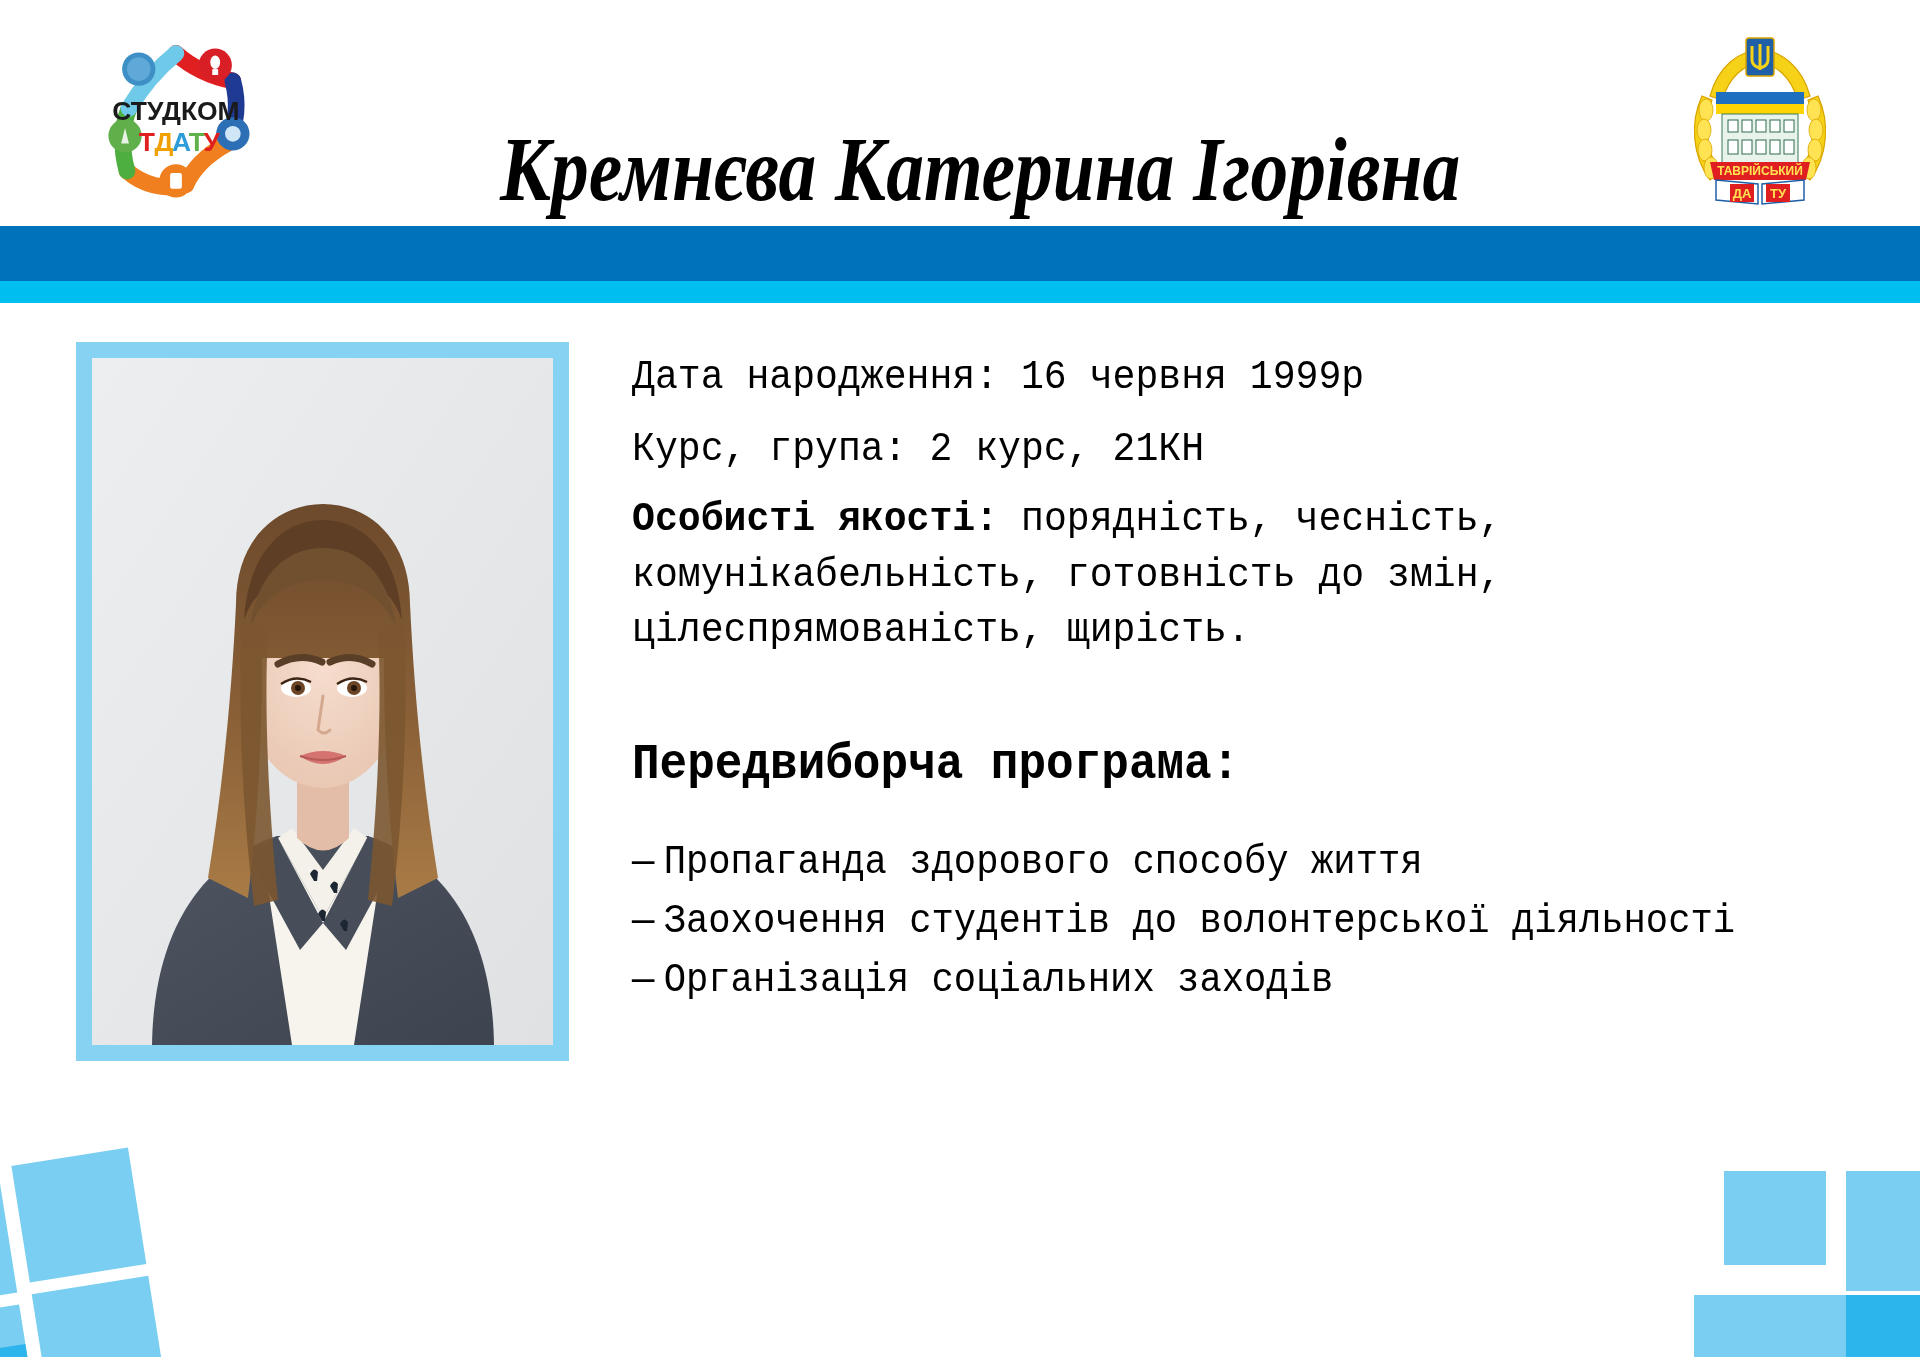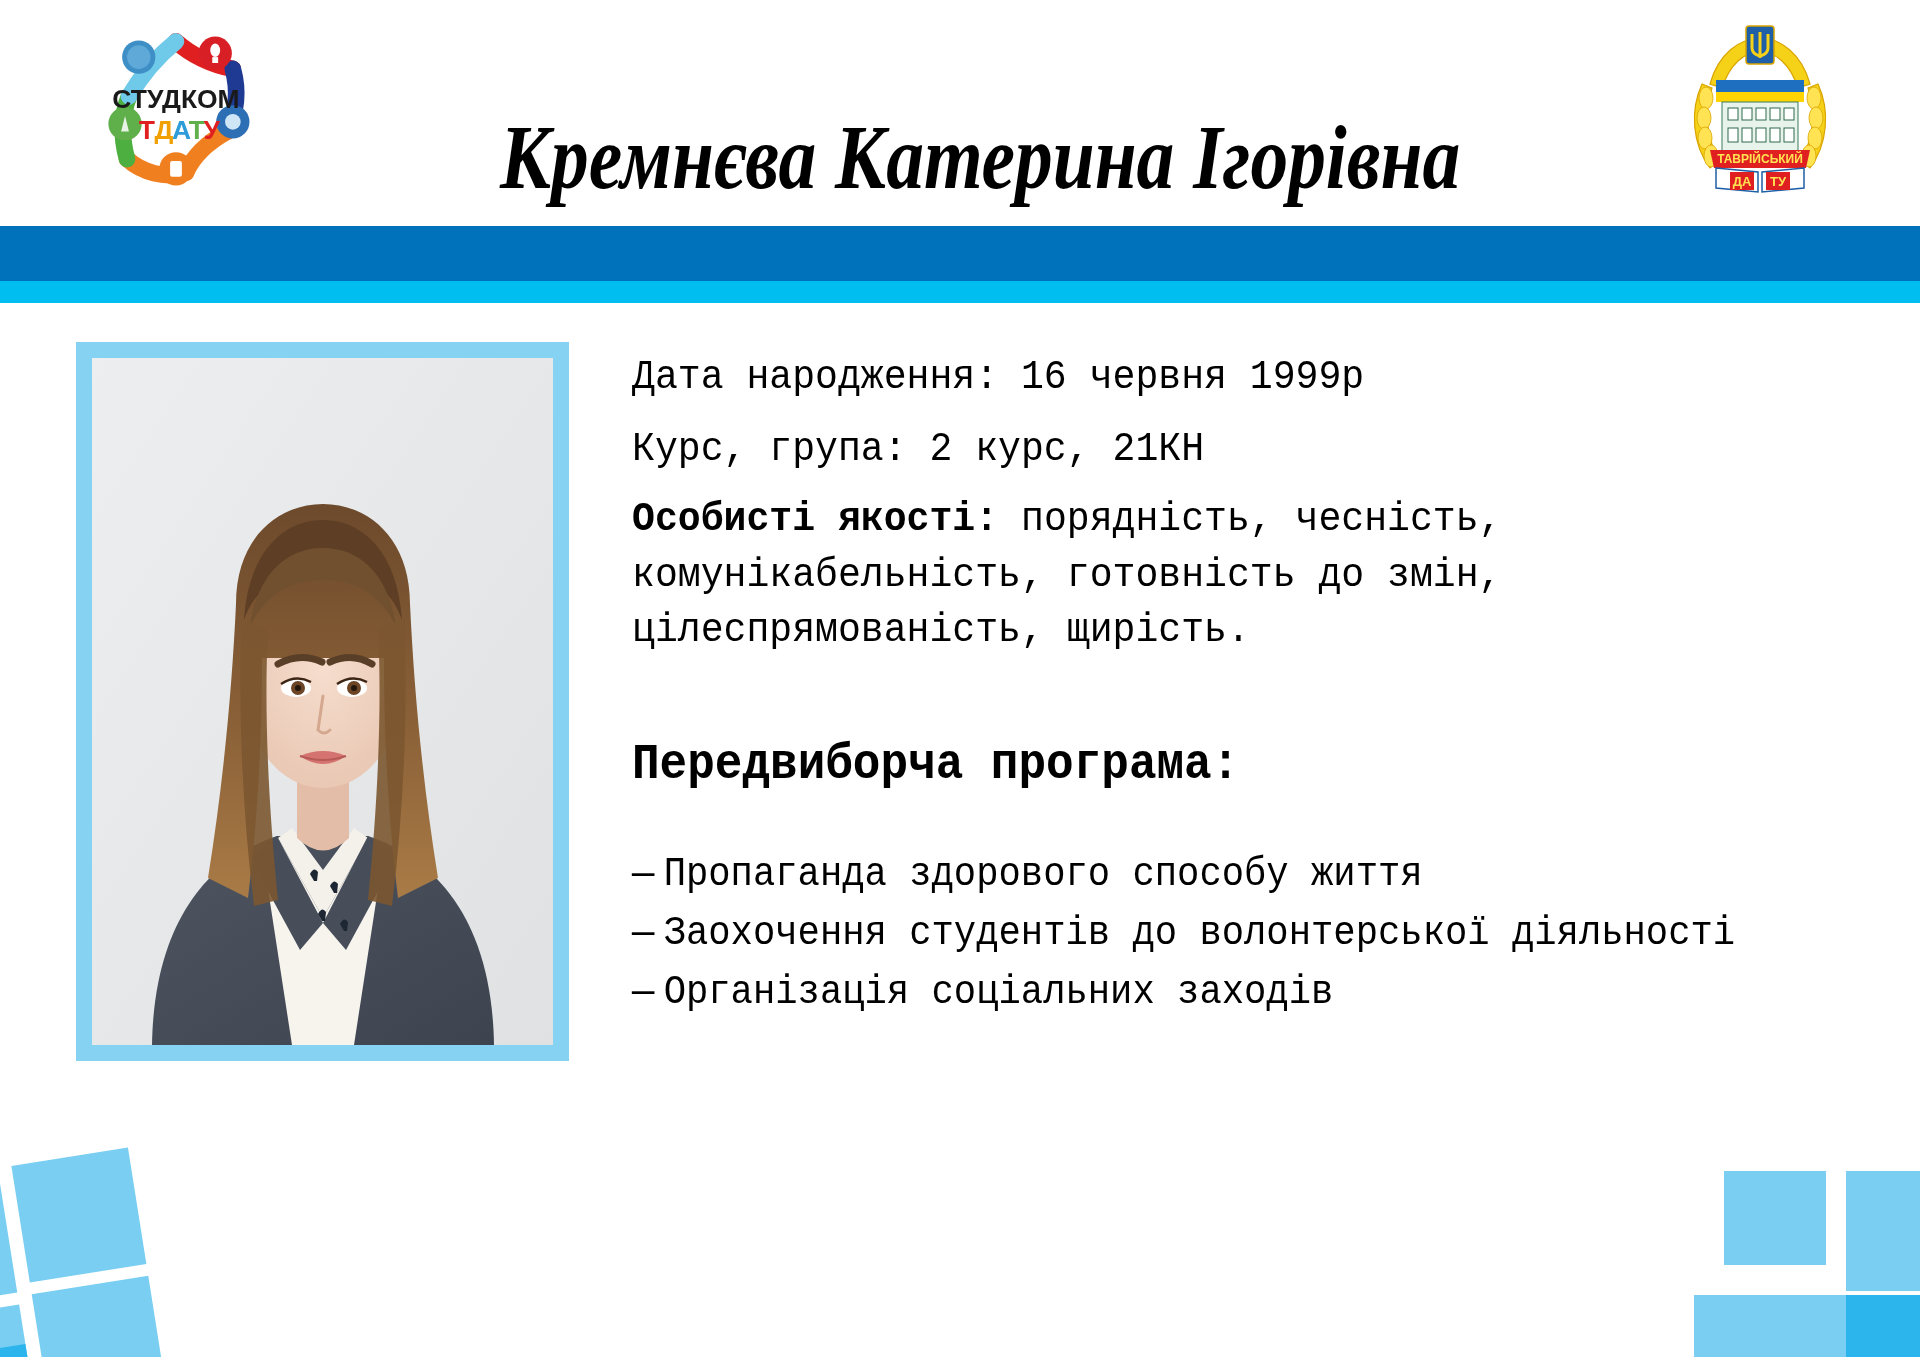--- a/index.html
+++ b/index.html
@@ -15,21 +15,21 @@
     position: relative;
     width: 1920px;
     height: 1357px;
     background: #ffffff;
     overflow: hidden;
   }
 
   
   .header {
     position: absolute;
-    left: 0; top: 0;
+    left: 0; top: 12px;
     width: 1920px;
     height: 225px;
   }
   .studkom-logo {
     position: absolute;
     left: 78px;
     top: 14px;
     width: 196px;
     height: 196px;
   }
@@ -136,21 +136,21 @@
   .program-title {
     font-size: 50px;
     font-weight: 700;
     color: #000;
     margin: 78px 0 0 0;
     transform: scaleX(0.92);
     transform-origin: left center;
     white-space: nowrap;
   }
   .program-list {
-    margin: 56px 0 0 0;
+    margin: 44px 0 0 0;
     padding: 0;
     list-style: none;
   }
   .program-list li {
     font-size: 40px;
     line-height: 1.32;
     color: #000;
     white-space: nowrap;
     transform: scaleX(0.93);
     transform-origin: left center;

